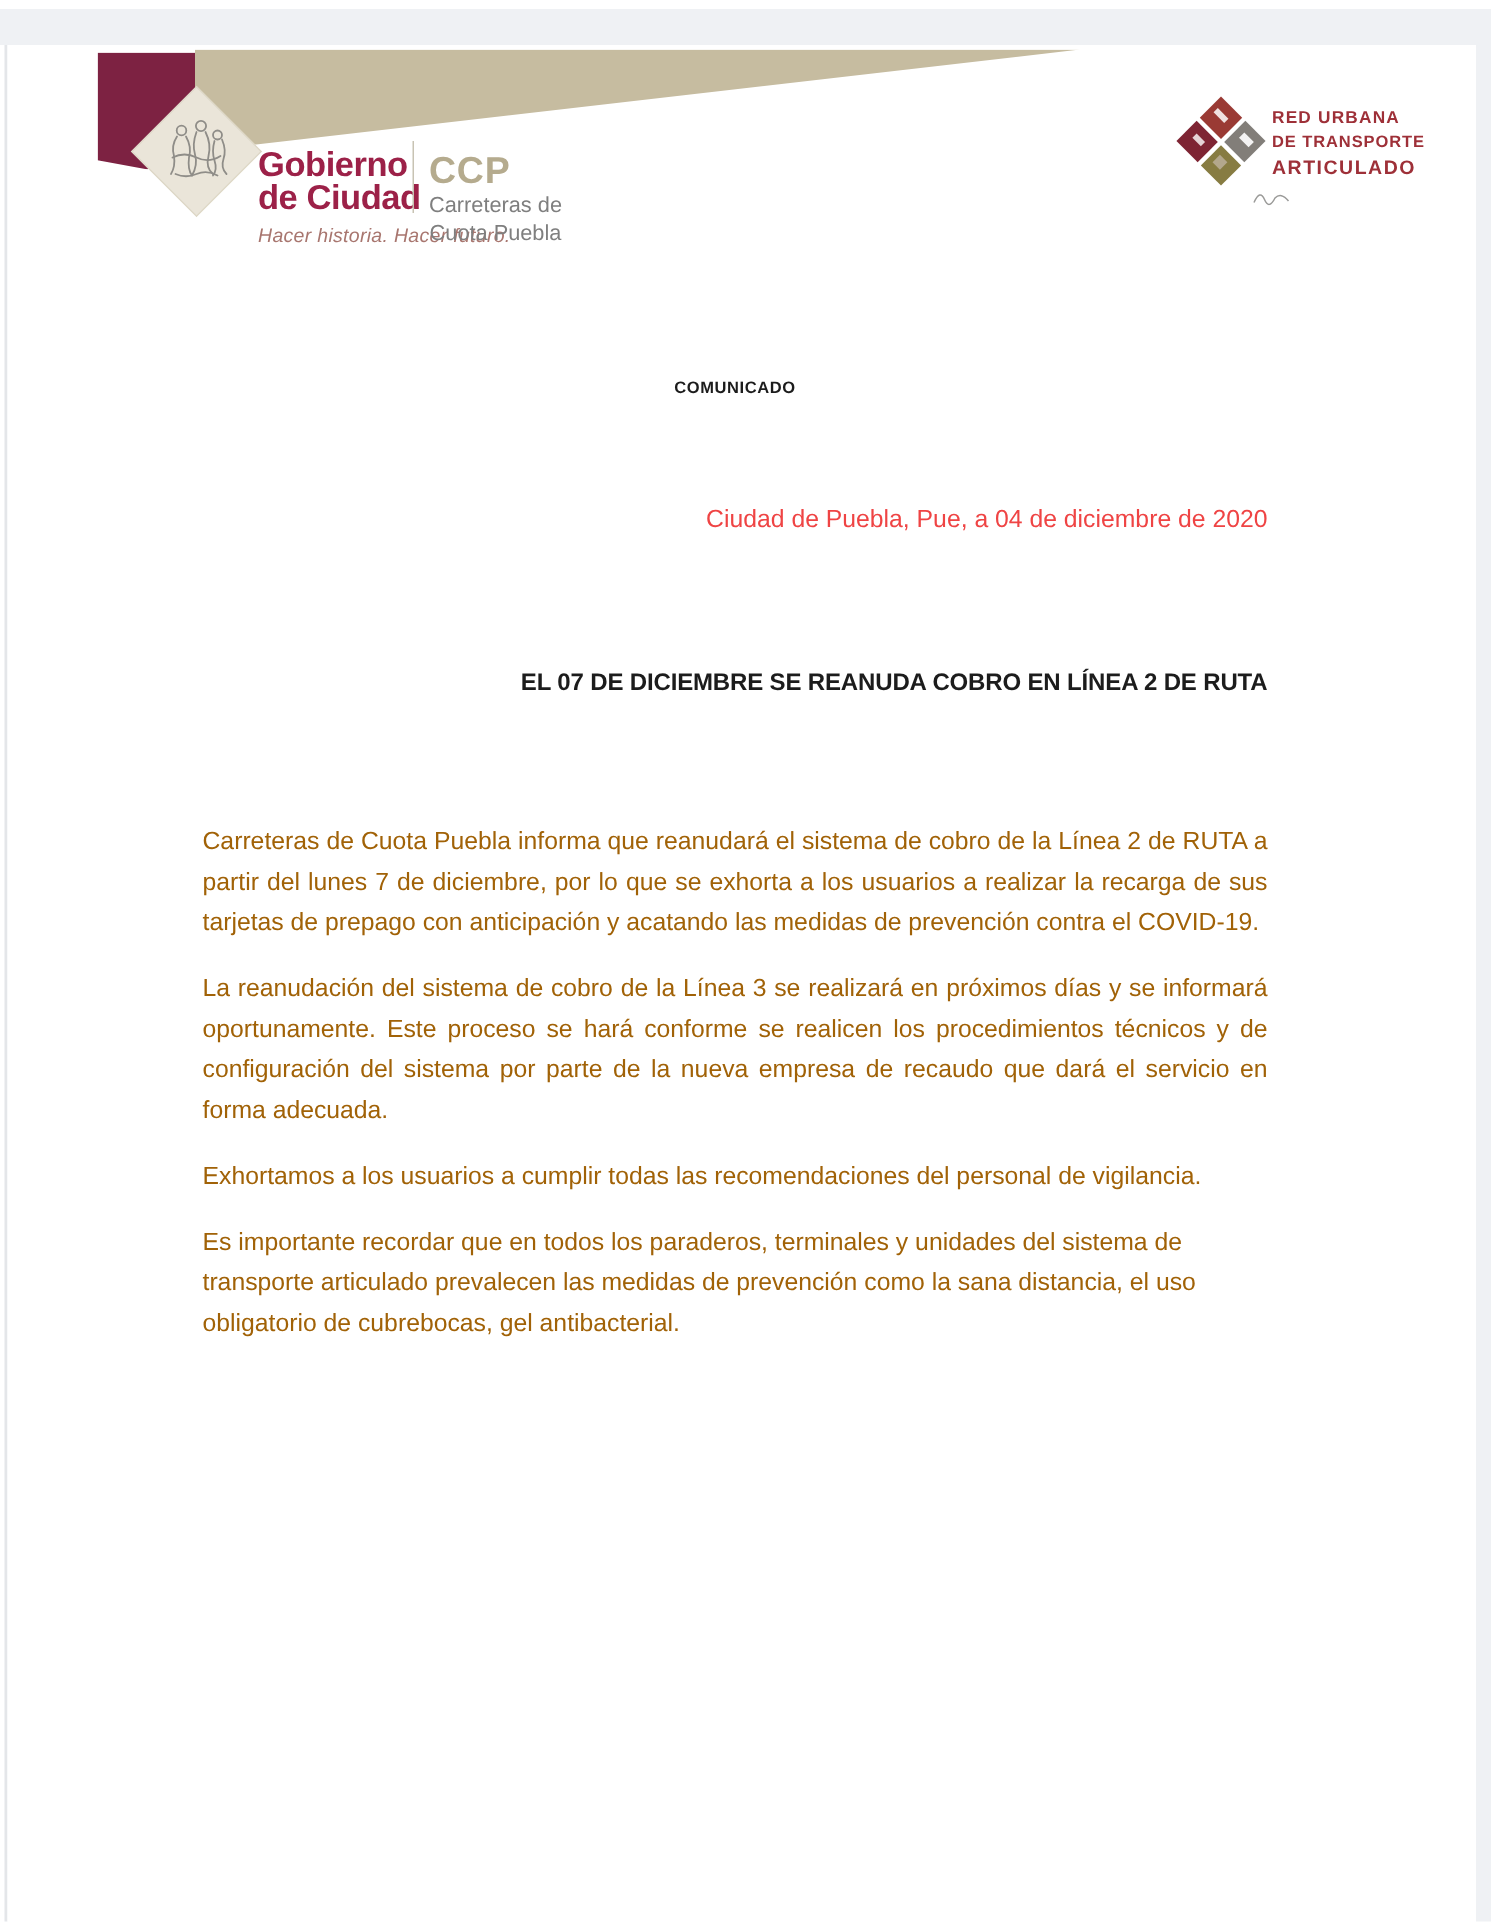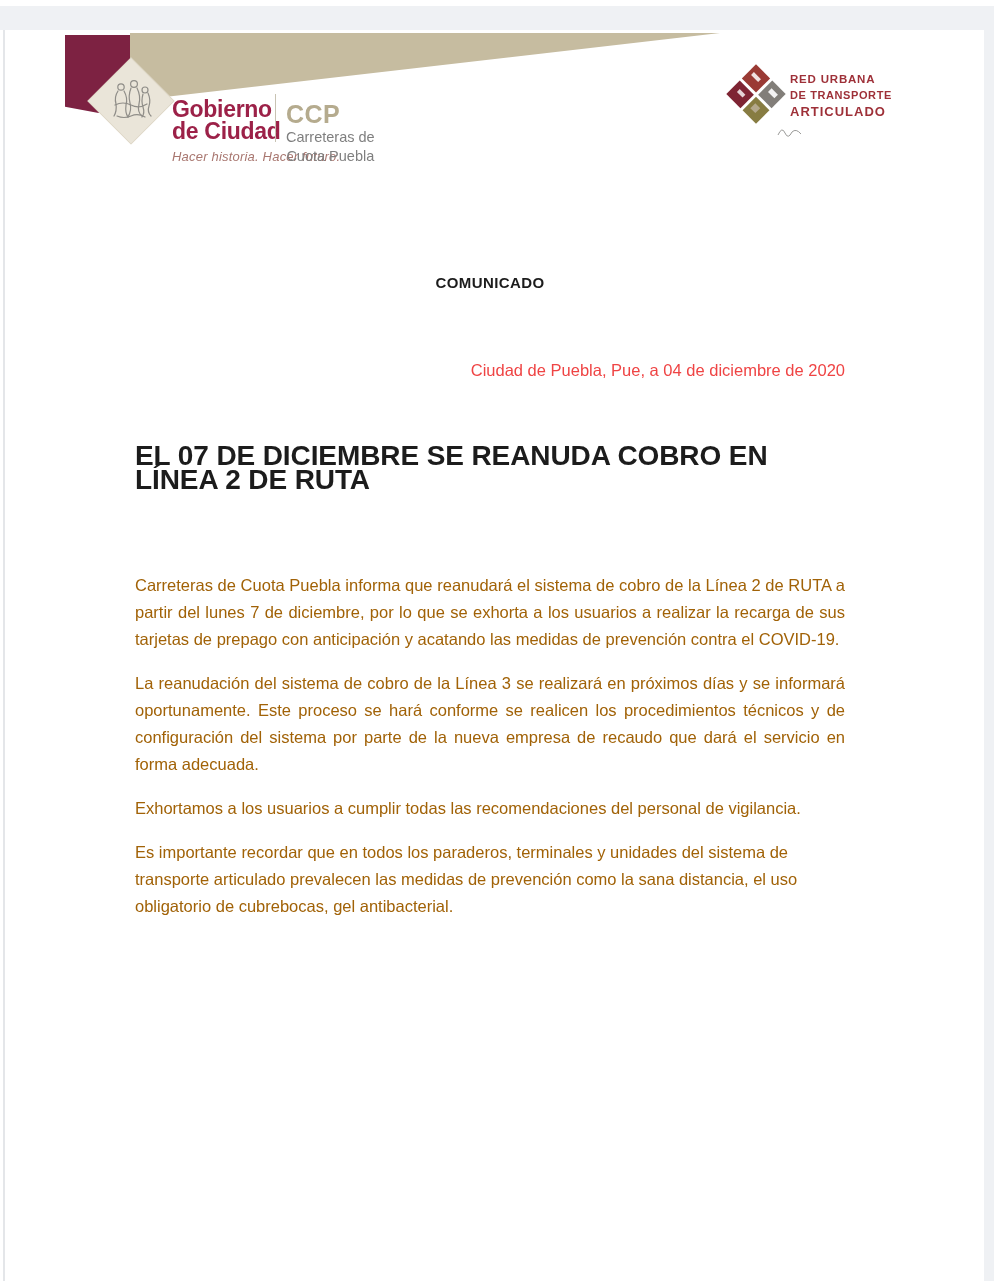--- a/index.html
+++ b/index.html
@@ -32,40 +32,40 @@
   .gob-text { position:absolute; left:167px; top:68px; color:#9c2148; }
   .gob-line { font-size:23px; font-weight:bold; line-height:22px; letter-spacing:-0.3px; }
   .gob-tagline { margin-top:7px; font-size:13px; font-style:italic; color:#a8766f; letter-spacing:0.2px; }
 
   .logo-divider { position:absolute; left:270px; top:64px; width:1px; height:48px; background:#c8c3b3; }
 
   .ccp-block { position:absolute; left:281px; top:72px; }
   .ccp-acronym { font-size:25px; font-weight:bold; color:#b5ab8e; letter-spacing:0.5px; line-height:24px; }
   .ccp-sub { font-size:14.5px; color:#7f7f7f; line-height:16px; margin-top:3px;text-align:center; }
 
-  .ruta-logo { position:absolute; left:720px; top:35px; width:210px; height:100px; }
+  .ruta-logo { position:absolute; left:778px; top:35px; width:210px; height:100px; }
   .ruta-diamond { position:absolute; left:10px; top:8px; width:42px; height:42px;
     transform:rotate(45deg); display:grid; grid-template:1fr 1fr / 1fr 1fr; gap:3px; }
   .ruta-cell { position:relative; }
   .ruta-cell .detail { position:absolute; }
   .ruta-text { position:absolute; left:65px; top:8px; color:#9e3038; white-space:nowrap; }
   .ruta-l1 { font-size:11.5px; font-weight:bold; letter-spacing:0.8px; }
   .ruta-l2 { font-size:11px;  font-weight:bold; letter-spacing:0.6px; margin-top:4px; }
   .ruta-l3 { font-size:13px;   font-weight:bold; letter-spacing:1px;   margin-top:3px; }
   .ruta-sig { position:absolute; left:52px; top:60px; }
 
   
   .doc-body { margin:0 139px 0 130px; color:#262626; }
 
-  .kicker { margin-top:74px; text-align:center; font-size:15px; font-weight:bold;
+  .kicker { margin-top:50px; text-align:center; font-size:11px; font-weight:bold;
             letter-spacing:0.4px; color:#1c1c1c; line-height:18px; }
 
   .dateline { margin-top:68px; text-align:right; font-size:16.5px; color:#ef4444; line-height:20px; }
 
-  .headline { margin-top:64px; text-align:left; font-size:28px; font-weight:bold;
+  .headline { margin-top:88px; text-align:right; font-size:16px; font-weight:bold;
               color:#1c1c1c; letter-spacing:-0.1px; line-height:24px; }
 
   .paragraphs { margin-top:80px; }
   .paragraphs p { font-size:16.5px; line-height:27px; text-align:justify;
                   margin-bottom:17px; color:#a16207; }
   .paragraphs p:last-child { text-align:left; }
 </style>
 </head>
 <body>
 

